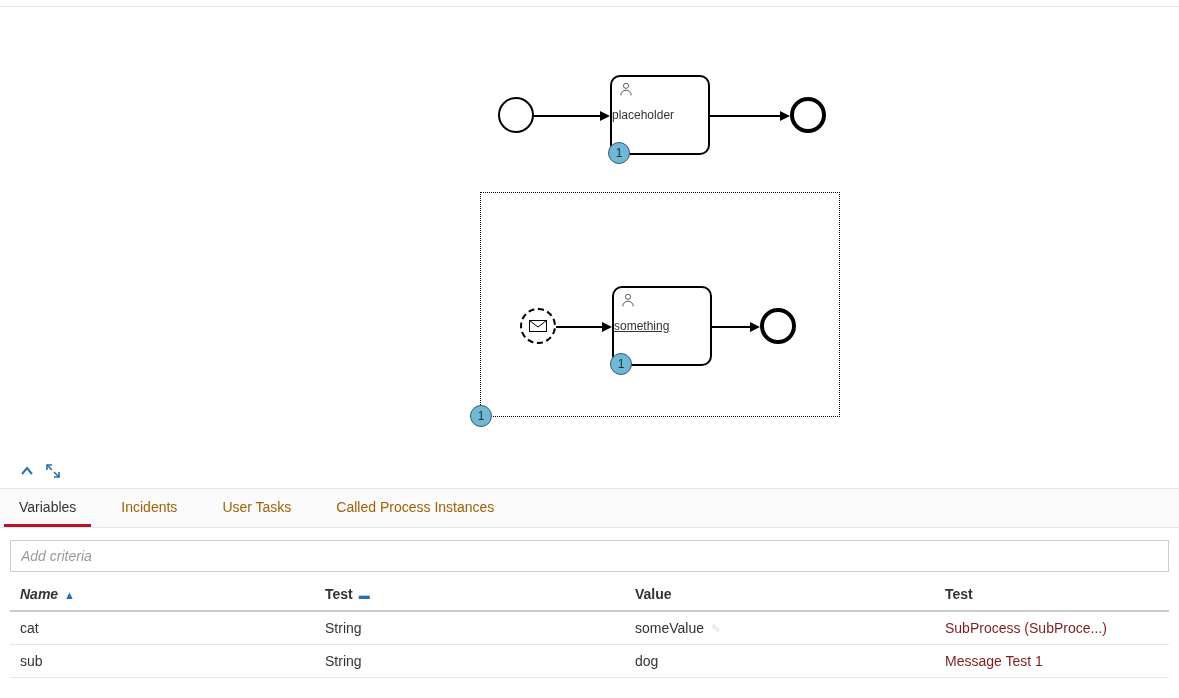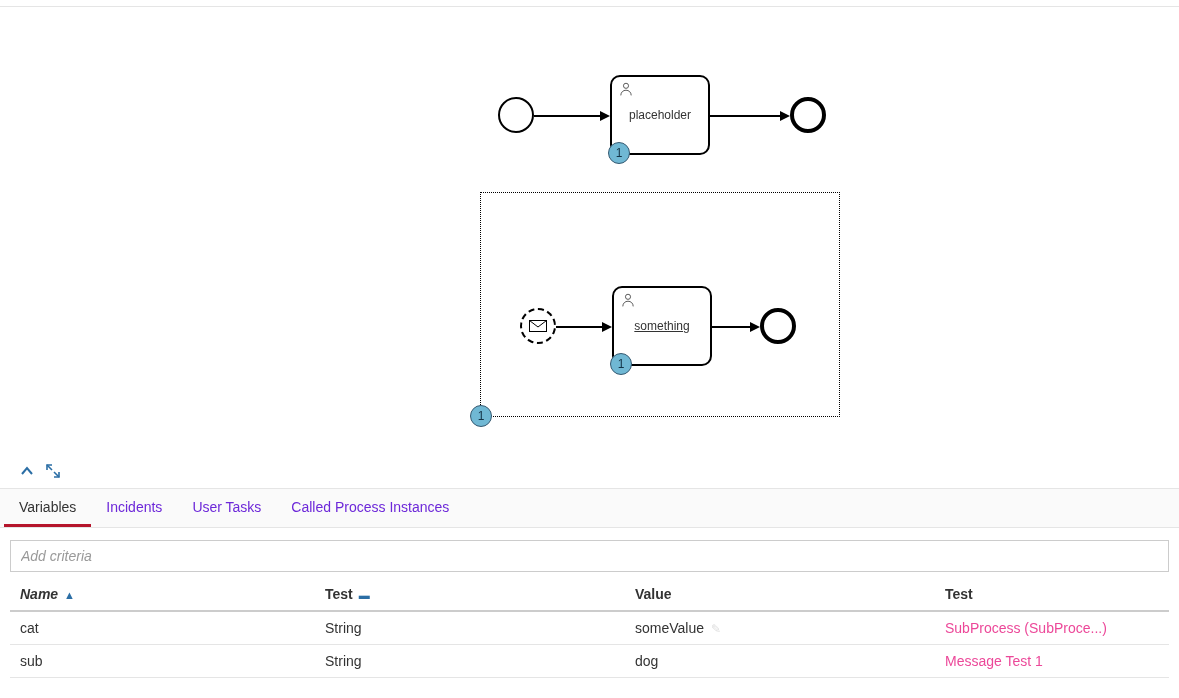--- a/index.html
+++ b/index.html
@@ -32,26 +32,27 @@
   .tabs-bar {
     position: absolute;
     top: 488px; left: 0; right: 0;
     height: 40px;
     background: #fafafa;
     border-top: 1px solid #e5e5e5;
     border-bottom: 1px solid #e5e5e5;
     display: flex;
     align-items: stretch;
     padding: 0 4px;
+    gap: 15px;
   }
   .tab {
     padding: 0 15px;
     display: inline-flex; align-items: center;
     font-size: 14px;
-    color: #6d28d9;
+    color: #a16207;
     cursor: pointer;
     border-bottom: 3px solid transparent;
   }
   .tab.active {
     color: #333;
     border-bottom: 3px solid #b5152b;
   }
   .filter-row {
     position: absolute;
     top: 540px; left: 10px; right: 10px;
@@ -77,21 +78,21 @@
     text-align: left;
     padding: 8px 10px;
     border-bottom: 1px solid #e5e5e5;
   }
   .var-table thead th { border-bottom: 2px solid #ccc; font-weight: bold; color:#333; }
   .col-name  { width: 305px; font-style: italic; }
   .col-type  { width: 310px; }
   .col-value { width: 310px; }
   .col-scope { }
   .sort-ind { color:#2b6ea5; font-size:11px; margin-left:2px; }
-  .link { color: #ec4899; cursor: pointer; text-align: center; }
+  .link { color: #7f1d1d; cursor: pointer; text-align: center; }
   .edit-ghost { color:#ddd; margin-left:3px; font-size:12px; }
 
   
   .bpmn {
     position: absolute;
   }
   .start-event {
     width: 36px; height: 36px;
     border: 2px solid #000;
     border-radius: 50%;
@@ -101,21 +102,21 @@
     width: 36px; height: 36px;
     border: 4px solid #000;
     border-radius: 50%;
     background: #fff;
   }
   .user-task {
     width: 100px; height: 80px;
     border: 2px solid #000;
     border-radius: 10px;
     background: #fff;
-    display: flex; align-items: center; justify-content: center;
+    display: flex; align-items: center; justify-content: flex-start;
     font-size: 12px;
   }
   .user-task .taskicon {
     position: absolute; top:4px; left:6px;
     width:16px; height:16px;
   }
   .token-badge {
     position: absolute;
     width: 22px; height: 22px;
     border-radius: 50%;

